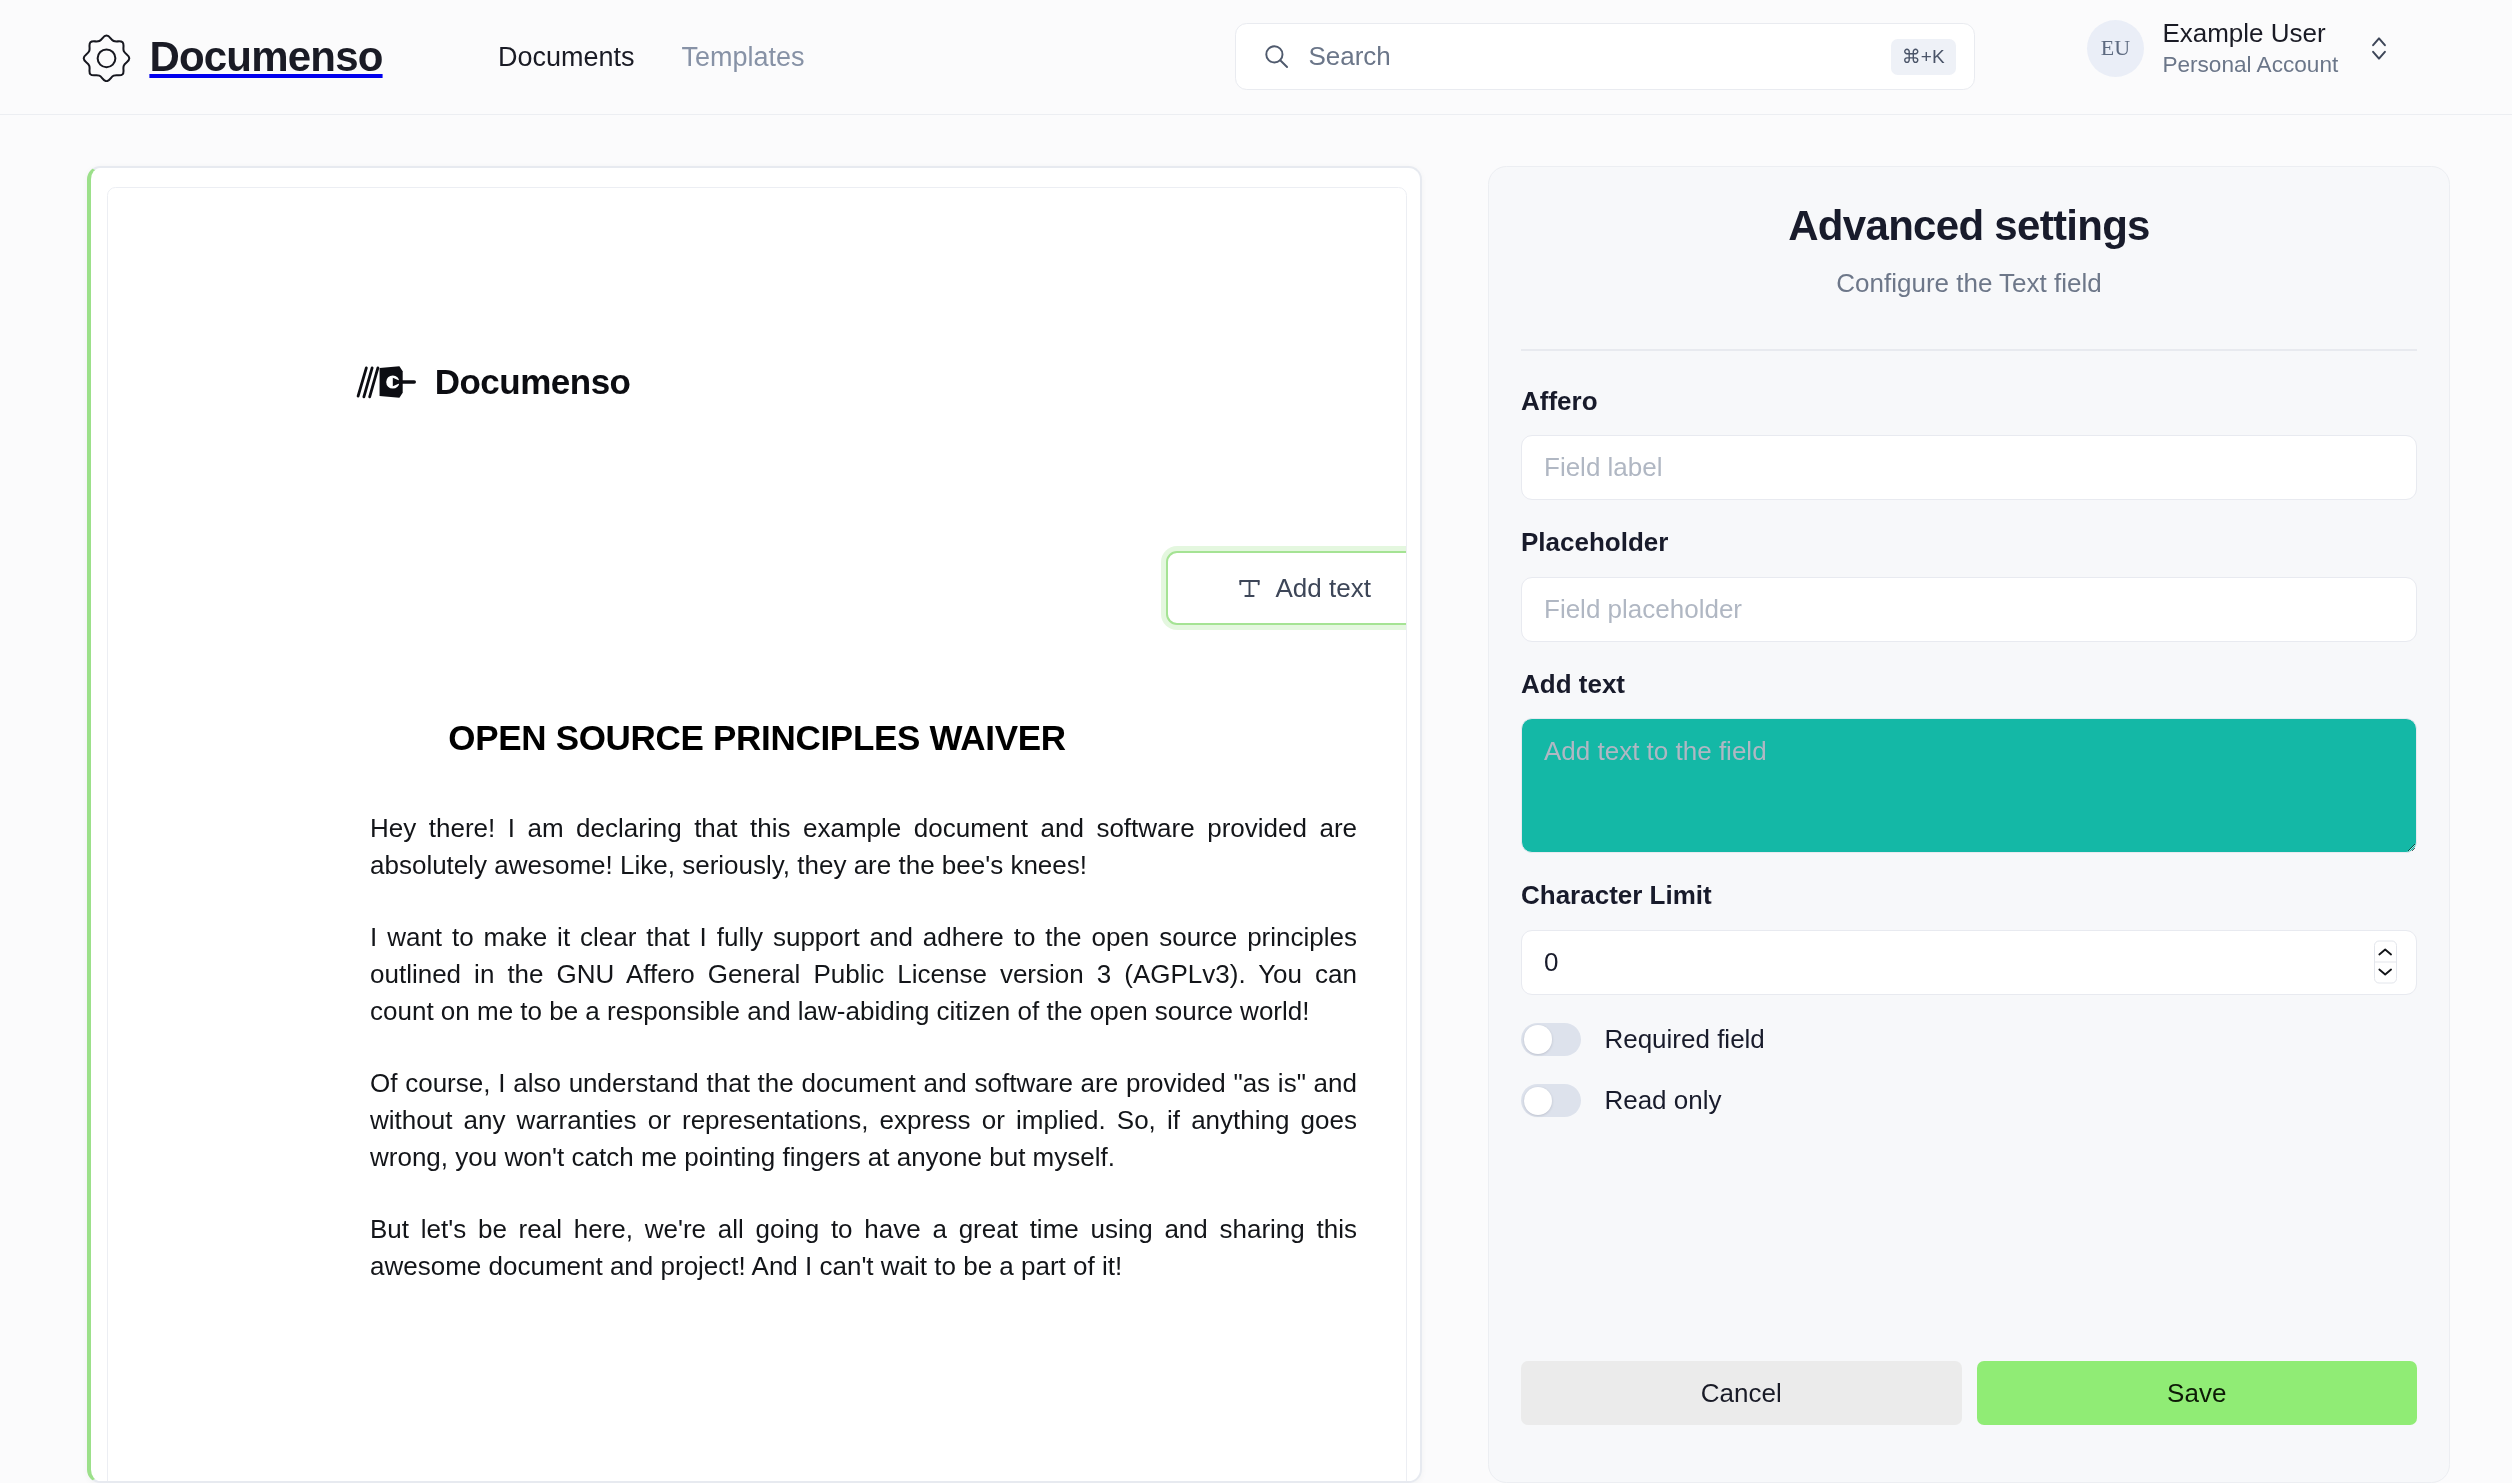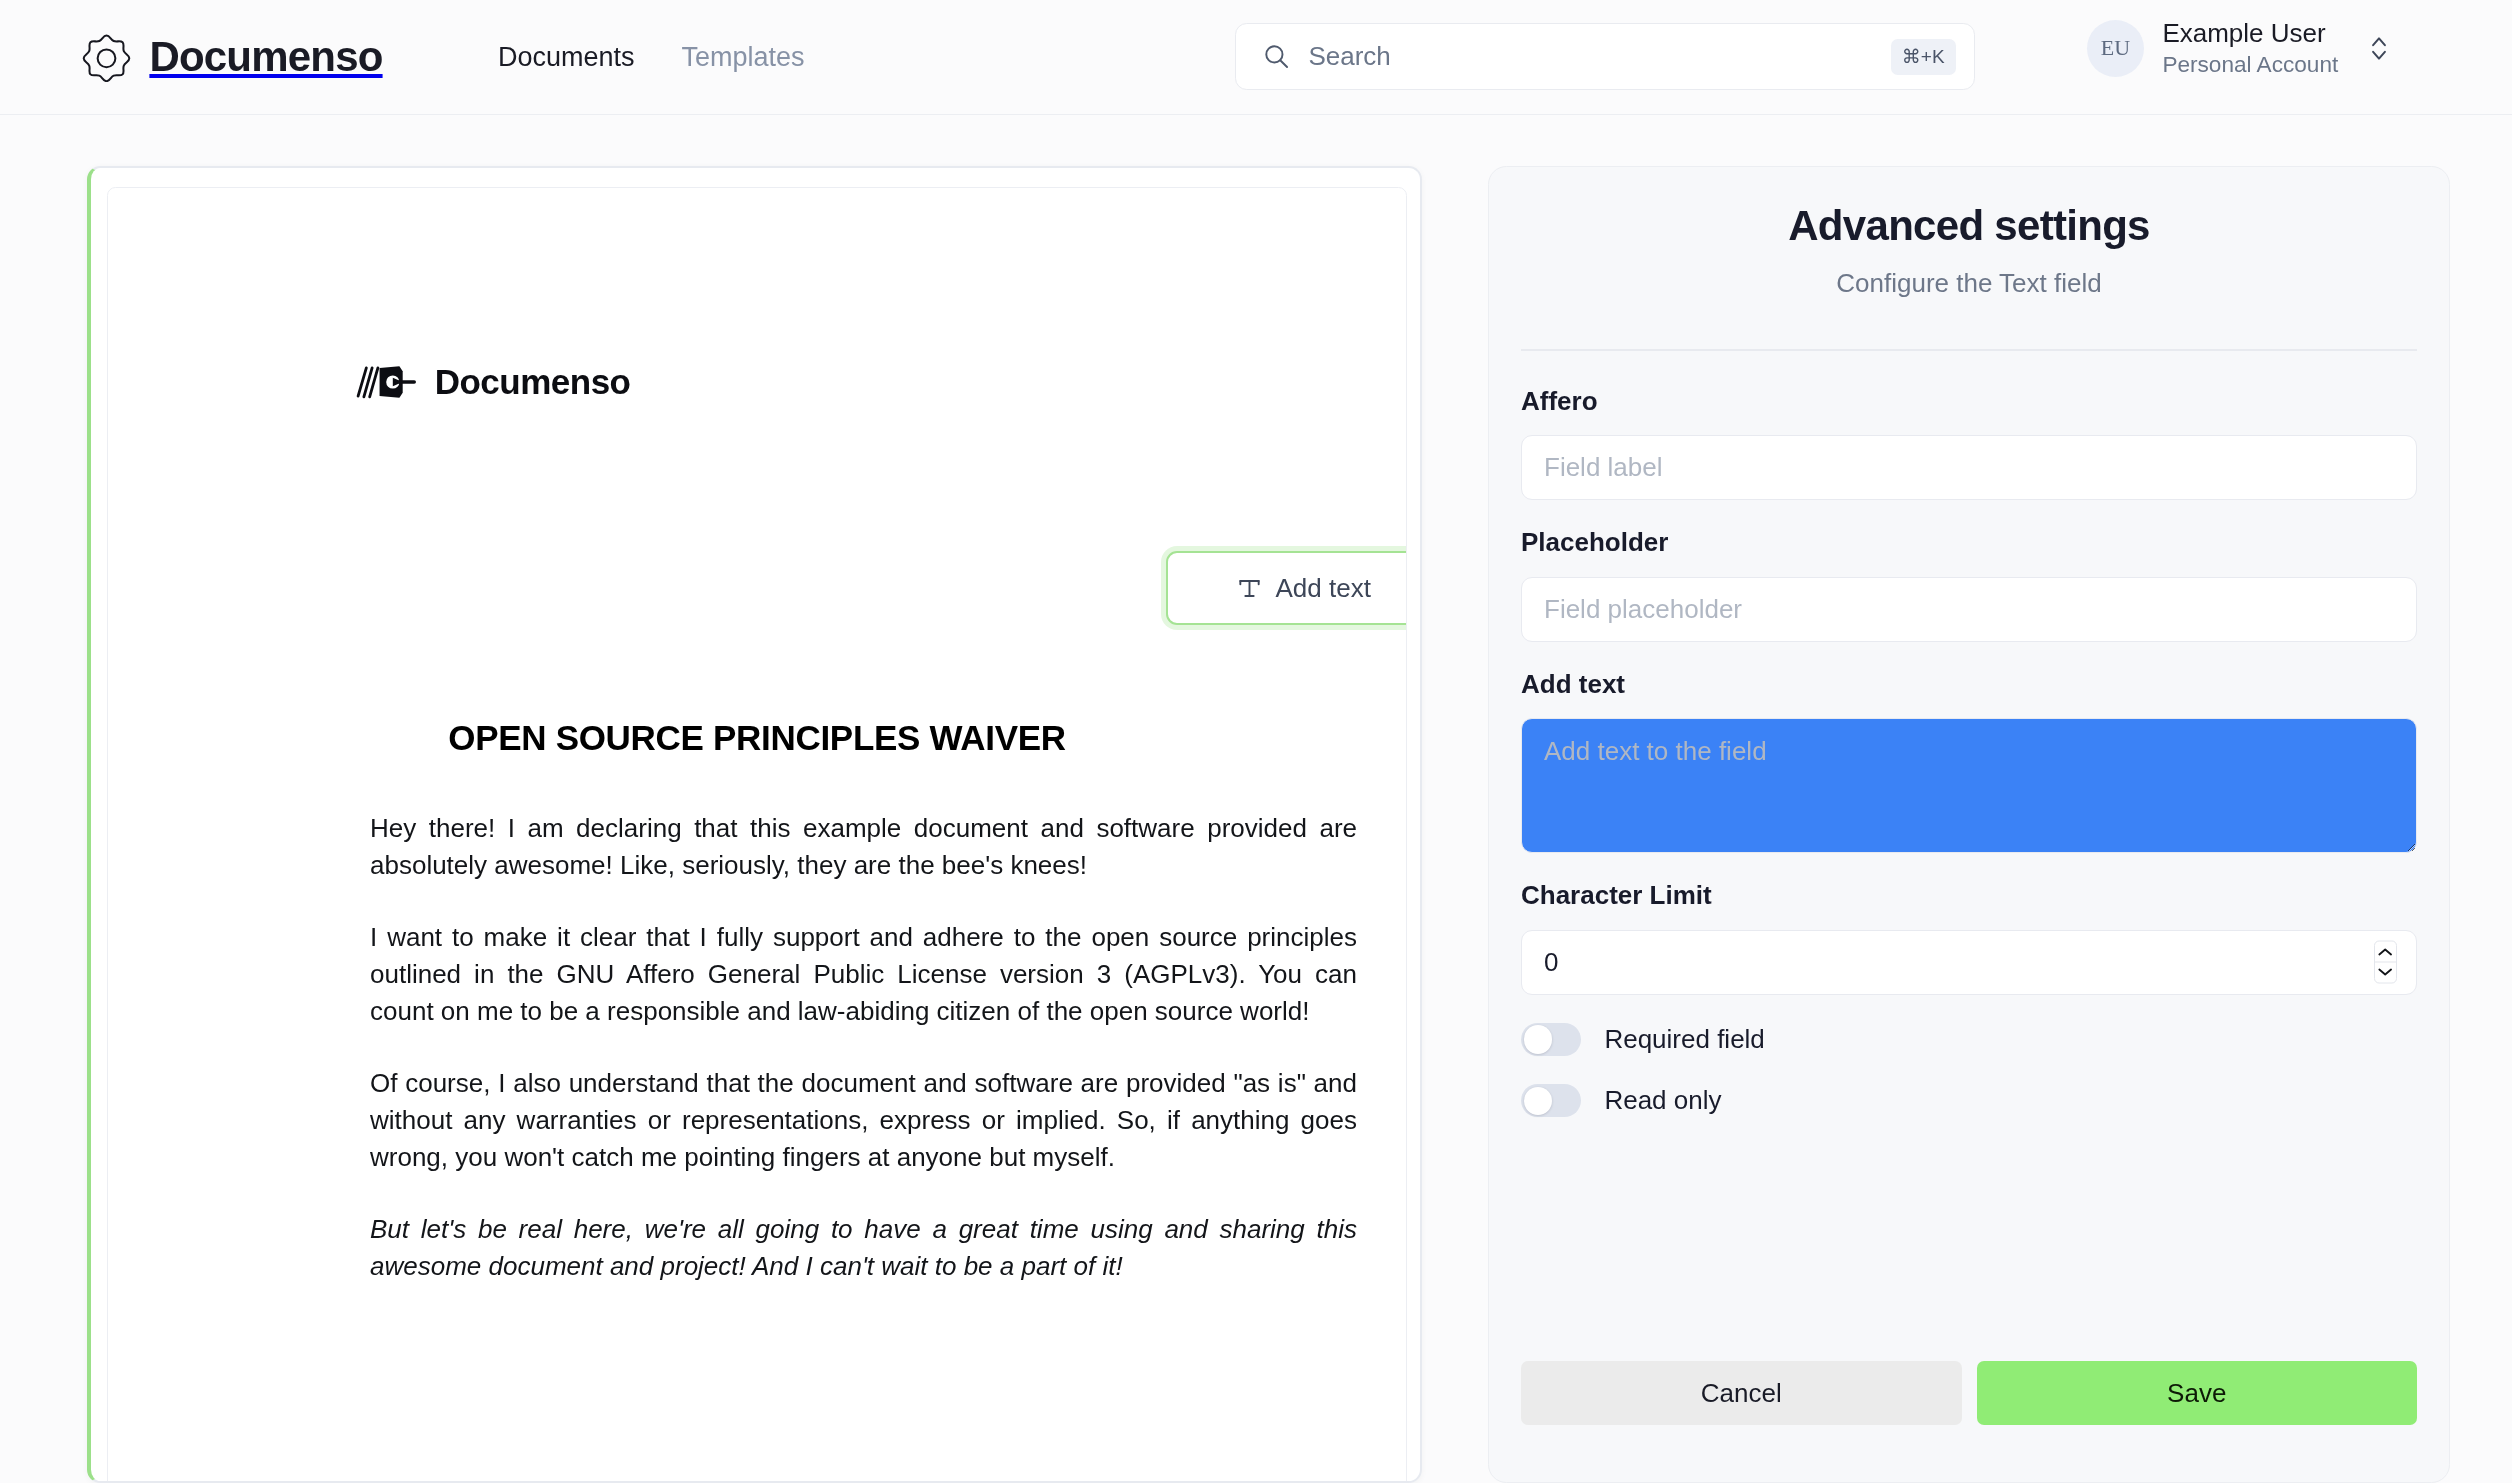--- a/index.html
+++ b/index.html
@@ -180,21 +180,21 @@
     top: 622px;
     width: 987px;
   }
   .doc-body p {
     font-size: 26px;
     line-height: 37px;
     color: #131519;
     text-align: justify;
     margin-bottom: 35px;
   }
-  .doc-body p:last-child { margin-bottom: 16px; font-style: italic; }
+  .doc-body p:last-child { margin-bottom: 16px; }
 
   
   .panel {
     position: absolute;
     left: 1488px;
     top: 166px;
     width: 962px;
     height: 1317px;
     background: #f7f8fa;
     border: 1.7px solid #eceef2;
@@ -239,21 +239,21 @@
     font-size: 26px;
     color: #181b2b;
     font-family: Liberation Sans, sans-serif;
     outline: none;
     display: block;
   }
   .text-input::placeholder { color: #b0b7c3; }
   .textarea-input {
     width: 100%;
     height: 135px;
-    background: #3b82f6;
+    background: #14b8a6;
     border: 1.7px solid #e8eaf0;
     border-radius: 11px;
     padding: 16.7px 22px;
     font-size: 26px;
     color: #181b2b;
     font-family: "Liberation Sans", sans-serif;
     outline: none;
     resize: vertical;
     display: block;
   }

